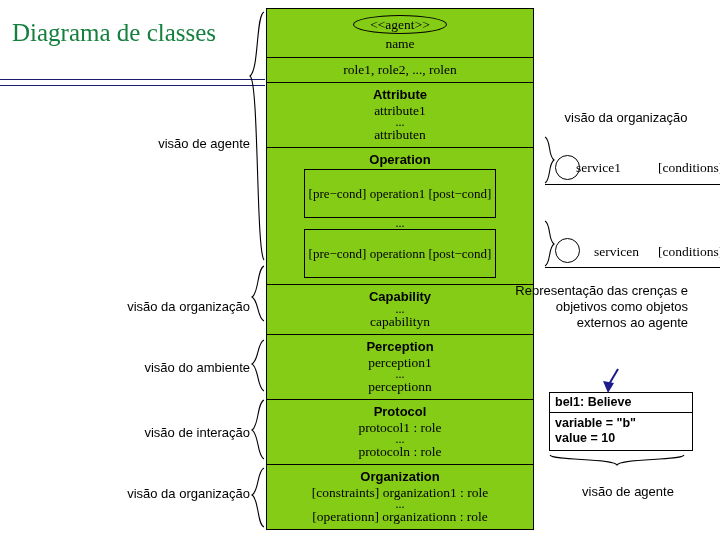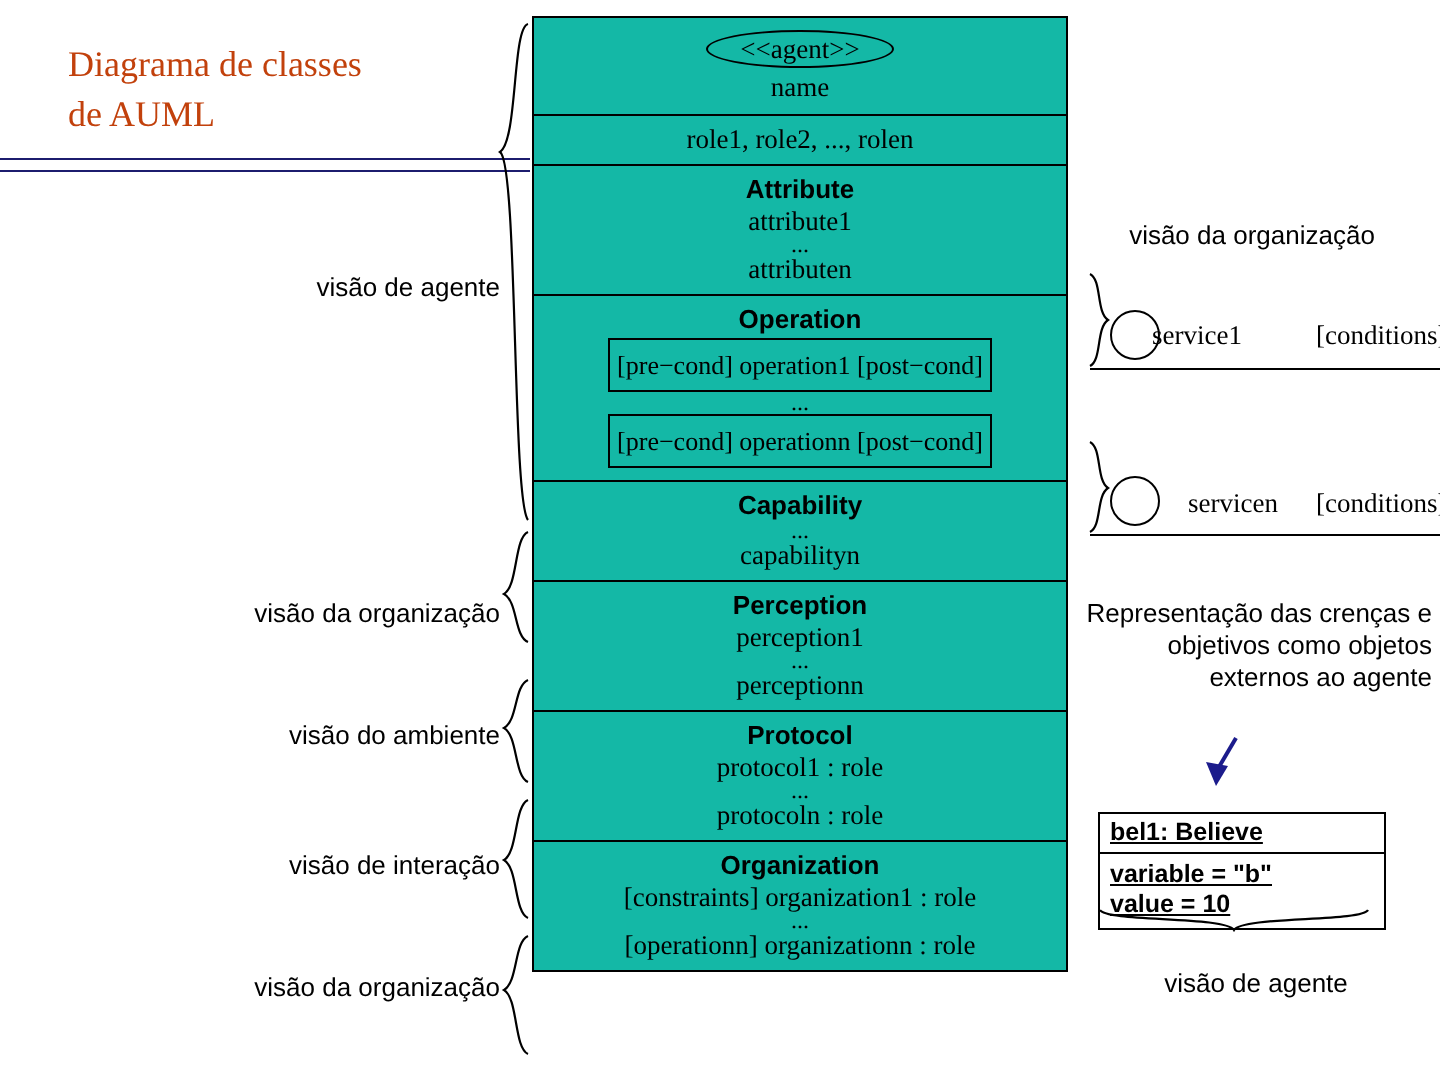--- a/index.html
+++ b/index.html
@@ -16,44 +16,44 @@
   }
   .root {
     position: relative;
     width: 720px;
     height: 540px;
   }
   .abs { position: absolute; }
 
   
   #title {
-    left: 34px;
+    left: 12px;
     top: 20px;
     width: 240px;
     font-family: "Liberation Serif", serif;
-    font-size: 18px;
+    font-size: 25px;
     line-height: 25px;
-    color: #c2410c;
+    color: #15803d;
   }
   #title-rule {
     left: 0px;
     top: 79px;
     width: 265px;
     height: 5px;
     border-top: 1.5px solid #1c1c6e;
     border-bottom: 1.5px solid #1c1c6e;
   }
 
   
   #classbox {
     left: 266px;
     top: 8px;
     width: 268px;
     border: 1.3px solid #000;
-    background: #14b8a6;
+    background: #84cc16;
     box-sizing: border-box;
   }
   .section {
     border-bottom: 1.3px solid #000;
     padding: 4px 0 5px 0;
     text-align: center;
   }
   .section:last-child { border-bottom: none; }
   .sec-head {
     font-family: "Liberation Sans", sans-serif;
@@ -79,21 +79,21 @@
     border: 1.2px solid #000;
     border-radius: 50%;
     padding: 1px 16px;
     font-family: "Liberation Serif", serif;
     font-size: 13.5px;
     line-height: 15px;
   }
   .boxed-line {
     display: inline-block;
     border: 1.1px solid #000;
-    padding: 5px 4px;
+    padding: 16px 4px;
     font-family: "Liberation Serif", serif;
     font-size: 13px;
     line-height: 15px;
     margin: 1px 11px;
   }
 
   
   .leftlabel {
     font-family: "Liberation Sans", sans-serif;
     font-size: 13px;
@@ -124,39 +124,37 @@
     font-family: "Liberation Serif", serif;
     font-size: 13.5px;
     color: #000;
     white-space: nowrap;
   }
   .hrule {
     border-top: 1.2px solid #000;
   }
 
   #repr-text {
-    left: 540px;
+    left: 512px;
     top: 283px;
     width: 176px;
     text-align: right;
     font-family: "Liberation Sans", sans-serif;
     font-size: 13px;
     line-height: 16px;
     color: #000;
-    margin-top: 16px;
   }
 
   #belief-box {
     left: 549px;
-    top: 406px;
+    top: 392px;
     width: 144px;
     border: 1.2px solid #000;
     background: #fff;
     box-sizing: border-box;
-    text-decoration: underline;
   }
   #belief-head {
     padding: 2px 5px 3px 5px;
     border-bottom: 1.2px solid #000;
     font-family: "Liberation Sans", sans-serif;
     font-weight: bold;
     font-size: 12.5px;
     color: #000;
   }
   #belief-body {
@@ -184,21 +182,20 @@
     pointer-events: none;
   }
 </style>
 </head>
 <body>
 
 <div class="root">
 
   <div class="abs" id="title">
     <div>Diagrama de classes</div>
-    <div>de AUML</div>
   </div>
   <div class="abs" id="title-rule"></div>
 
   <div class="abs" id="classbox">
 
     <div class="section" style="padding-top:6px;padding-bottom:6px;">
       <div>
         <span class="stereo">&lt;&lt;agent&gt;&gt;</span>
       </div>
       <div class="sec-line" style="margin-top:2px;">name</div>

